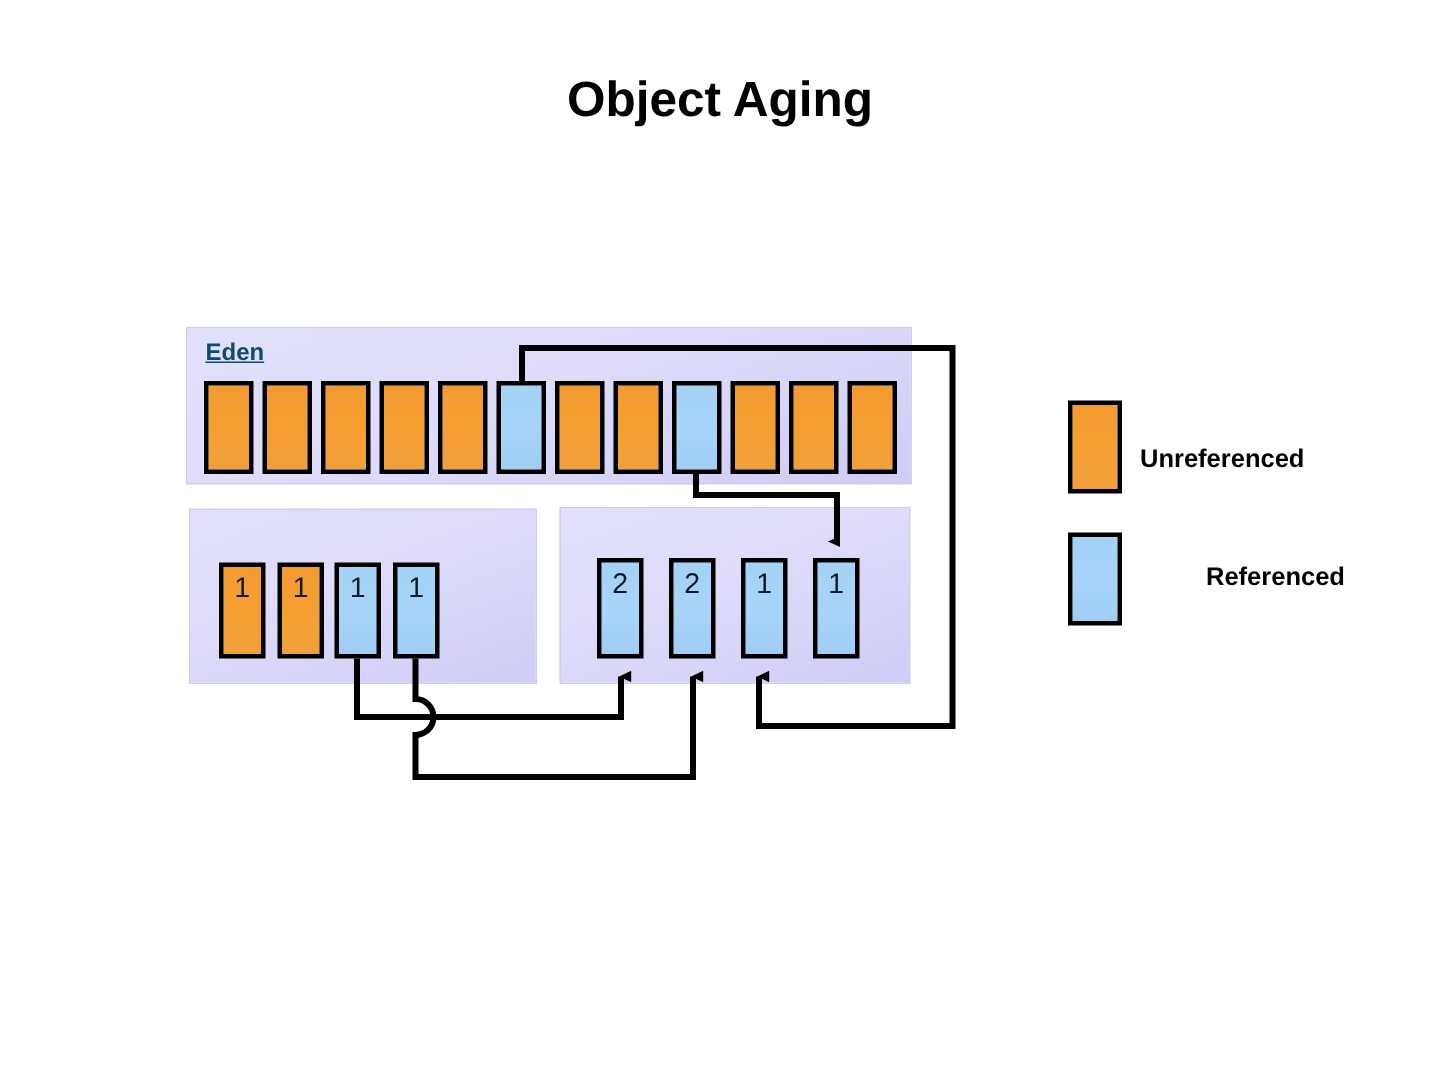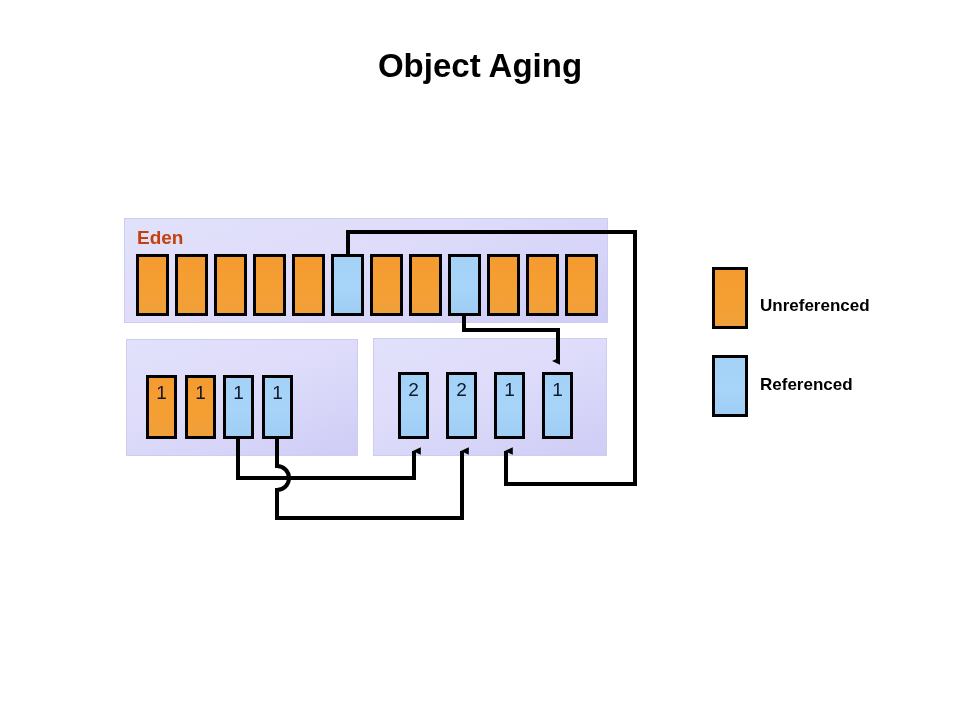--- a/index.html
+++ b/index.html
@@ -33,24 +33,25 @@
     letter-spacing: 0px;
   }
   .region {
     position: absolute;
     border: 1px solid #cdcdf0;
     background: linear-gradient(160deg, #e2e1fb 0%, #dedcfa 45%, #cfccf6 100%);
     box-sizing: border-box;
   }
   .region-label {
     position: absolute;
-    font-size: 19px;
+    font-size: 16px;
     font-weight: bold;
-    color: #c2410c;
+    color: #0c4a6e;
     white-space: nowrap;
+    text-decoration: underline;
   }
   .cell {
     position: absolute;
     border: 3px solid #000000;
     box-sizing: border-box;
     display: flex;
     align-items: flex-start;
     justify-content: center;
     font-size: 19px;
     font-weight: normal;
@@ -160,21 +161,21 @@
       <span>1</span>
     </div>
   <div class="cell ref" style="left:542px; top:372px; width:31px; height:67px;">
       <span>1</span>
     </div>
 
   <div class="legend-swatch" style="left:712px; top:267px; background: linear-gradient(180deg,#f49b30 0%,#f59f33 55%,#f0a03a 100%);"></div>
   <div class="legend-label" style="left:760px; top:296px;">Unreferenced</div>
 
   <div class="legend-swatch" style="left:712px; top:355px; background: linear-gradient(180deg,#a4d2f7 0%,#a7d4f8 55%,#9fcdf4 100%);"></div>
-  <div class="legend-label" style="left:760px; top:375px;">Referenced</div>
+  <div class="legend-label" style="left:804px; top:375px;">Referenced</div>
 
   <svg id="wires" viewBox="0 0 960 720">
     <defs>
       <marker id="arrowUp" markerWidth="10" markerHeight="10" refX="5" refY="2.2" orient="auto-start-reverse" markerUnits="userSpaceOnUse">
         <path d="M1.2,9 L5,1 L8.8,9 Z" fill="#000000"></path>
       </marker>
       <marker id="arrowDown" markerWidth="10" markerHeight="10" refX="5" refY="2.2" orient="auto" markerUnits="userSpaceOnUse">
         <path d="M1.2,0 L8.8,0 L5,8.2 Z" fill="#000000"></path>
       </marker>
     </defs>

